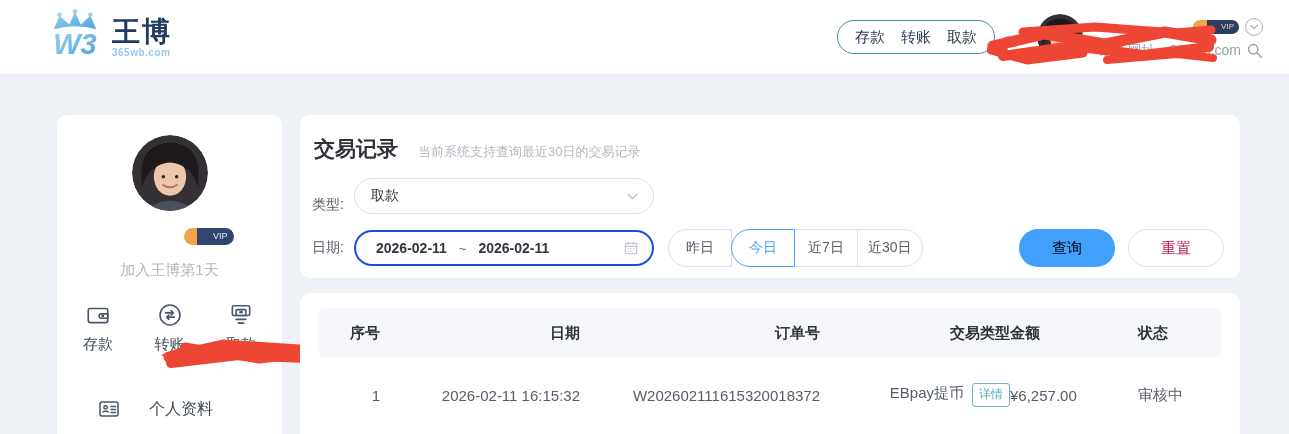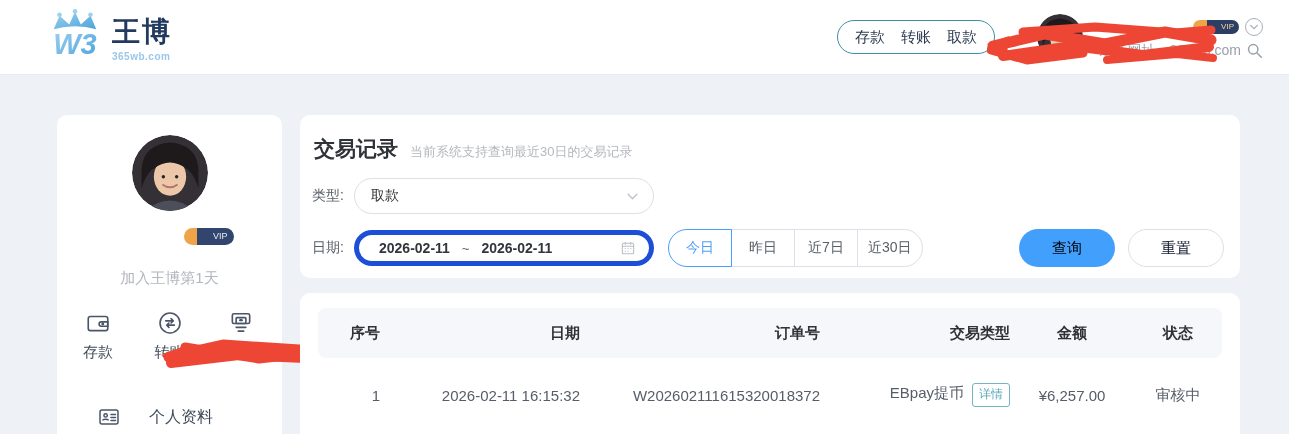--- a/index.html
+++ b/index.html
@@ -13,21 +13,21 @@
 
   
   .navbar {
     position:absolute; top:0; left:0; width:1289px; height:75px;
     background:#fff; border-bottom:1px solid #e8ebf1;
     display:flex; align-items:center; z-index:5;
   }
   .logo { display:flex; align-items:center; margin-left:46px; cursor:pointer; }
   .logo-mark { width:58px; height:58px; }
   .logo-text { margin-left:8px; display:flex; flex-direction:column; }
-  .logo-name { font-size:28px; font-weight:bold; color:#223a5e; letter-spacing:2px; line-height:38px;}
+  .logo-name { font-size:28px; font-weight:bold; color:#223a5e; letter-spacing:2px; line-height:30px;}
   .logo-domain { font-size:10px; color:#9cc6e8; letter-spacing:.5px;font-weight:bold; }
   .nav-items { display:flex; gap:27px; margin-left:32px; list-style:none; }
   .nav-items span { font-size:17px; color:#2b3a50; cursor:pointer; white-space:nowrap; }
   .nav-right { margin-left:auto; margin-right:26px; display:flex; align-items:center; position:relative; }
   .quick-pill {
     border:1px solid #3e8fa1; border-radius:18px; height:34px;
     display:flex; align-items:center; gap:16px; padding:0 17px;
   }
   .quick-pill span { font-size:15px; color:#2b3a50; cursor:pointer; }
   .nav-avatar { width:46px; height:46px; border-radius:50%; overflow:hidden; margin-left:42px; cursor:pointer; flex:none; }
@@ -54,84 +54,84 @@
     position:absolute; left:57px; top:115px; width:225px; height:480px;
     background:#fff; border-radius:10px; z-index:2;
   }
   .side-avatar { width:76px; height:76px; border-radius:50%; overflow:hidden; margin:20px auto 0; display:block; cursor:pointer; }
   .side-name-row { position:relative; height:34px; margin-top:8px; display:flex; justify-content:center; align-items:center; }
   .vip-badge-side {
     width:50px; height:17px; border-radius:9px; margin-left:78px;
     background:linear-gradient(90deg,#f0a44a 0 26%, #31456e 26%);
     color:#e9edf5; font-size:9px; line-height:17px; text-align:right; padding-right:6px;
   }
-  .join-text { text-align:center; font-size:15px; color:#b2b6bd; margin-top:16px; }
+  .join-text { text-align:center; font-size:15px; color:#b2b6bd; margin-top:8px; }
   .side-actions { display:flex; justify-content:space-between; padding:0 26px; margin-top:22px; }
   .side-action { display:flex; flex-direction:column; align-items:center; gap:7px; cursor:pointer; }
   .side-action .ico { color:#4a5568; display:flex; }
   .side-action .lbl { font-size:15px; color:#3f4a58; }
   .side-menu { margin-top:30px; }
   .side-menu-item { display:flex; align-items:center; gap:28px; padding:13px 0 13px 40px; cursor:pointer; }
   .side-menu-item .ico { color:#4a5568; display:flex; }
   .side-menu-item .lbl { font-size:16px; color:#3f4a58; }
 
   
   .filter-card {
     position:absolute; left:300px; top:115px; width:940px; height:163px;
     background:#fff; border-radius:10px; padding:20px 16px 0 12px; z-index:2;
   }
-  .title-row { display:flex; align-items:baseline; gap:12px; padding-left:2px; }
+  .title-row { display:flex; align-items:baseline; gap:20px; padding-left:2px; }
   .page-title { font-size:21px; font-weight:bold; color:#2f3338; }
   .page-subtitle { font-size:13px; color:#b4b8bf; }
-  .type-row { display:flex; align-items:center; margin-top:15px; }
+  .type-row { display:flex; align-items:flex-end; margin-top:15px; }
   .form-label { font-size:14px; color:#5a6068; width:42px; flex:none; }
   .select-box {
     width:300px; height:36px; border:1px solid #dcdfe6; border-radius:18px;
     display:flex; align-items:center; padding:0 14px 0 16px; cursor:pointer; background:#fff;
   }
   .select-box .val { font-size:14px; color:#303133; flex:1; }
   .select-box .chev { color:#c0c4cc; display:flex; }
   .date-row { display:flex; align-items:center; margin-top:15px; }
   .date-box {
-    width:300px; height:36px; border:5px solid #1d4ed8; border-radius:18px;
+    width:300px; height:36px; border:2px solid #1d4ed8; border-radius:18px;
     display:flex; align-items:center; padding:0 13px 0 20px; background:#fff; cursor:pointer;
   }
   .date-box .dt { font-size:14px; font-weight:bold; color:#32363c; }
   .date-box .sep { font-size:13px; color:#5a6068; margin:0 12px; }
   .date-box .cal { margin-left:auto; color:#b9bec6; display:flex; }
   .segments { display:flex; margin-left:14px; }
   .seg-btn {
     min-width:64px; height:38px; background:#fff; border:1px solid #dcdfe6;
     font-size:14px; color:#5a6068; cursor:pointer; padding:0 10px;
     font-family:inherit; margin-left:-1px; position:relative;
   }
   .seg-btn:first-child { border-radius:19px 0 0 19px; margin-left:0; }
   .seg-btn:last-child { border-radius:0 19px 19px 0; }
   .seg-btn.active { border-color:#4a9efb; color:#4a9efb; z-index:2; border-radius:19px 0 0 19px; }
   .btn-search {
     margin-left:auto; width:96px; height:38px; border:none; border-radius:19px;
     background:#42a0fc; color:#000000; font-size:15px; cursor:pointer; font-family:inherit;
   }
   .btn-reset {
     margin-left:13px; width:96px; height:38px; border:1px solid #dcdfe6; border-radius:19px;
-    background:#fff; color:#0f172a; font-size:15px; cursor:pointer; font-family:inherit;
+    background:#fff; color:#be185d; font-size:15px; cursor:pointer; font-family:inherit;
   }
 
   
   .table-card {
     position:absolute; left:300px; top:293px; width:940px; height:220px;
     background:#fff; border-radius:10px; padding:15px 18px 0 18px; z-index:2;
   }
   .tbl-grid { display:grid; grid-template-columns:62px 200px 240px 190px 128px 84px; align-items:center; }
   .tbl-head { background:#f5f7fa; border-radius:8px; height:50px; }
   .tbl-head .cell { font-size:15px; font-weight:bold; color:#2f3338; }
   .tbl-row { height:74px; }
   .tbl-row .cell { font-size:15px; color:#565d68; }
   .cell { text-align:right; }
-  .cell.right { text-align:center; padding-right:4px; }
+  .cell.right { text-align:left; padding-right:4px; }
   .detail-badge {
     display:inline-block; margin-left:8px; border:1px solid #73b4c5; color:#57a6ba;
     font-size:12px; padding:2px 6px 3px; border-radius:3px; cursor:pointer; background:#fff;
   }
   .status-text { color:#57a6ba; }
 </style>
 </head>
 <body>
 
 <div class="navbar">
@@ -315,22 +315,22 @@
       <span class="cal">
         <svg width="16" height="16" viewBox="0 0 24 24" fill="none" stroke="currentColor" stroke-width="1.6">
             <rect x="3.5" y="5" width="17" height="15.5" rx="1.5"></rect>
             <path d="M3.5 9.5 h17 M8 3 v4 M16 3 v4"></path>
             <path d="M7 13 h2 M11 13 h2 M15 13 h2 M7 17 h2 M11 17 h2" stroke-width="1.3"></path>
           </svg>
       </span>
     </div>
 
     <div class="segments">
+      <button class="seg-btn">昨日</button>
       <button class="seg-btn active">今日</button>
-      <button class="seg-btn">昨日</button>
       <button class="seg-btn">近7日</button>
       <button class="seg-btn">近30日</button>
     </div>
 
     <button class="btn-search">查询</button>
     <button class="btn-reset">重置</button>
   </div>
 </section>
 
 <section class="table-card">

